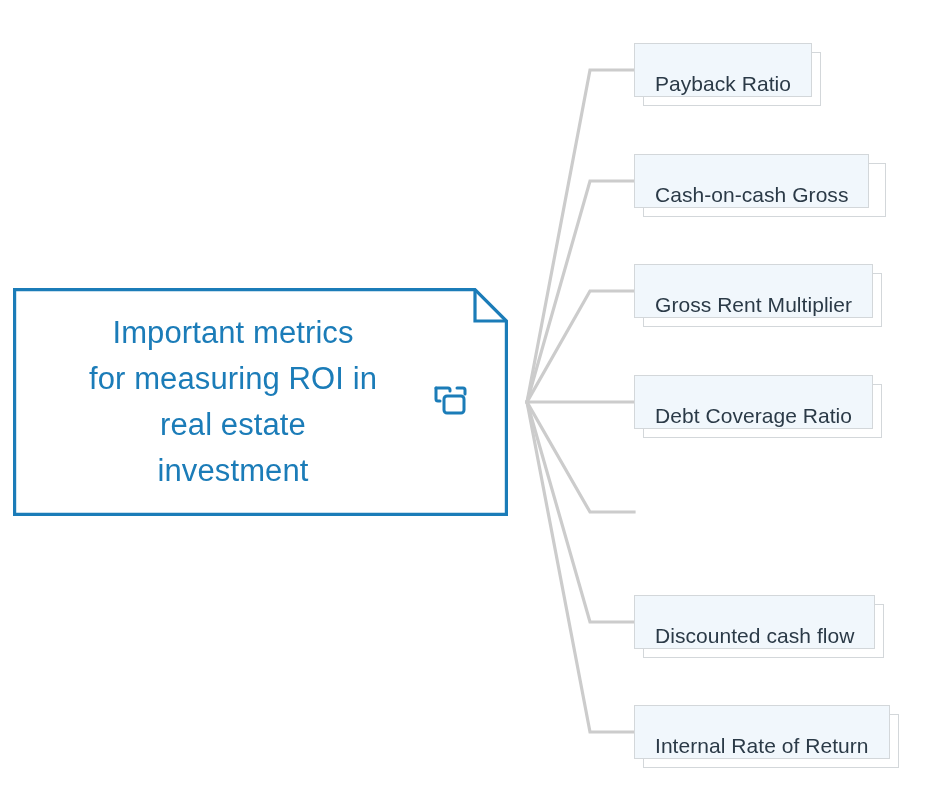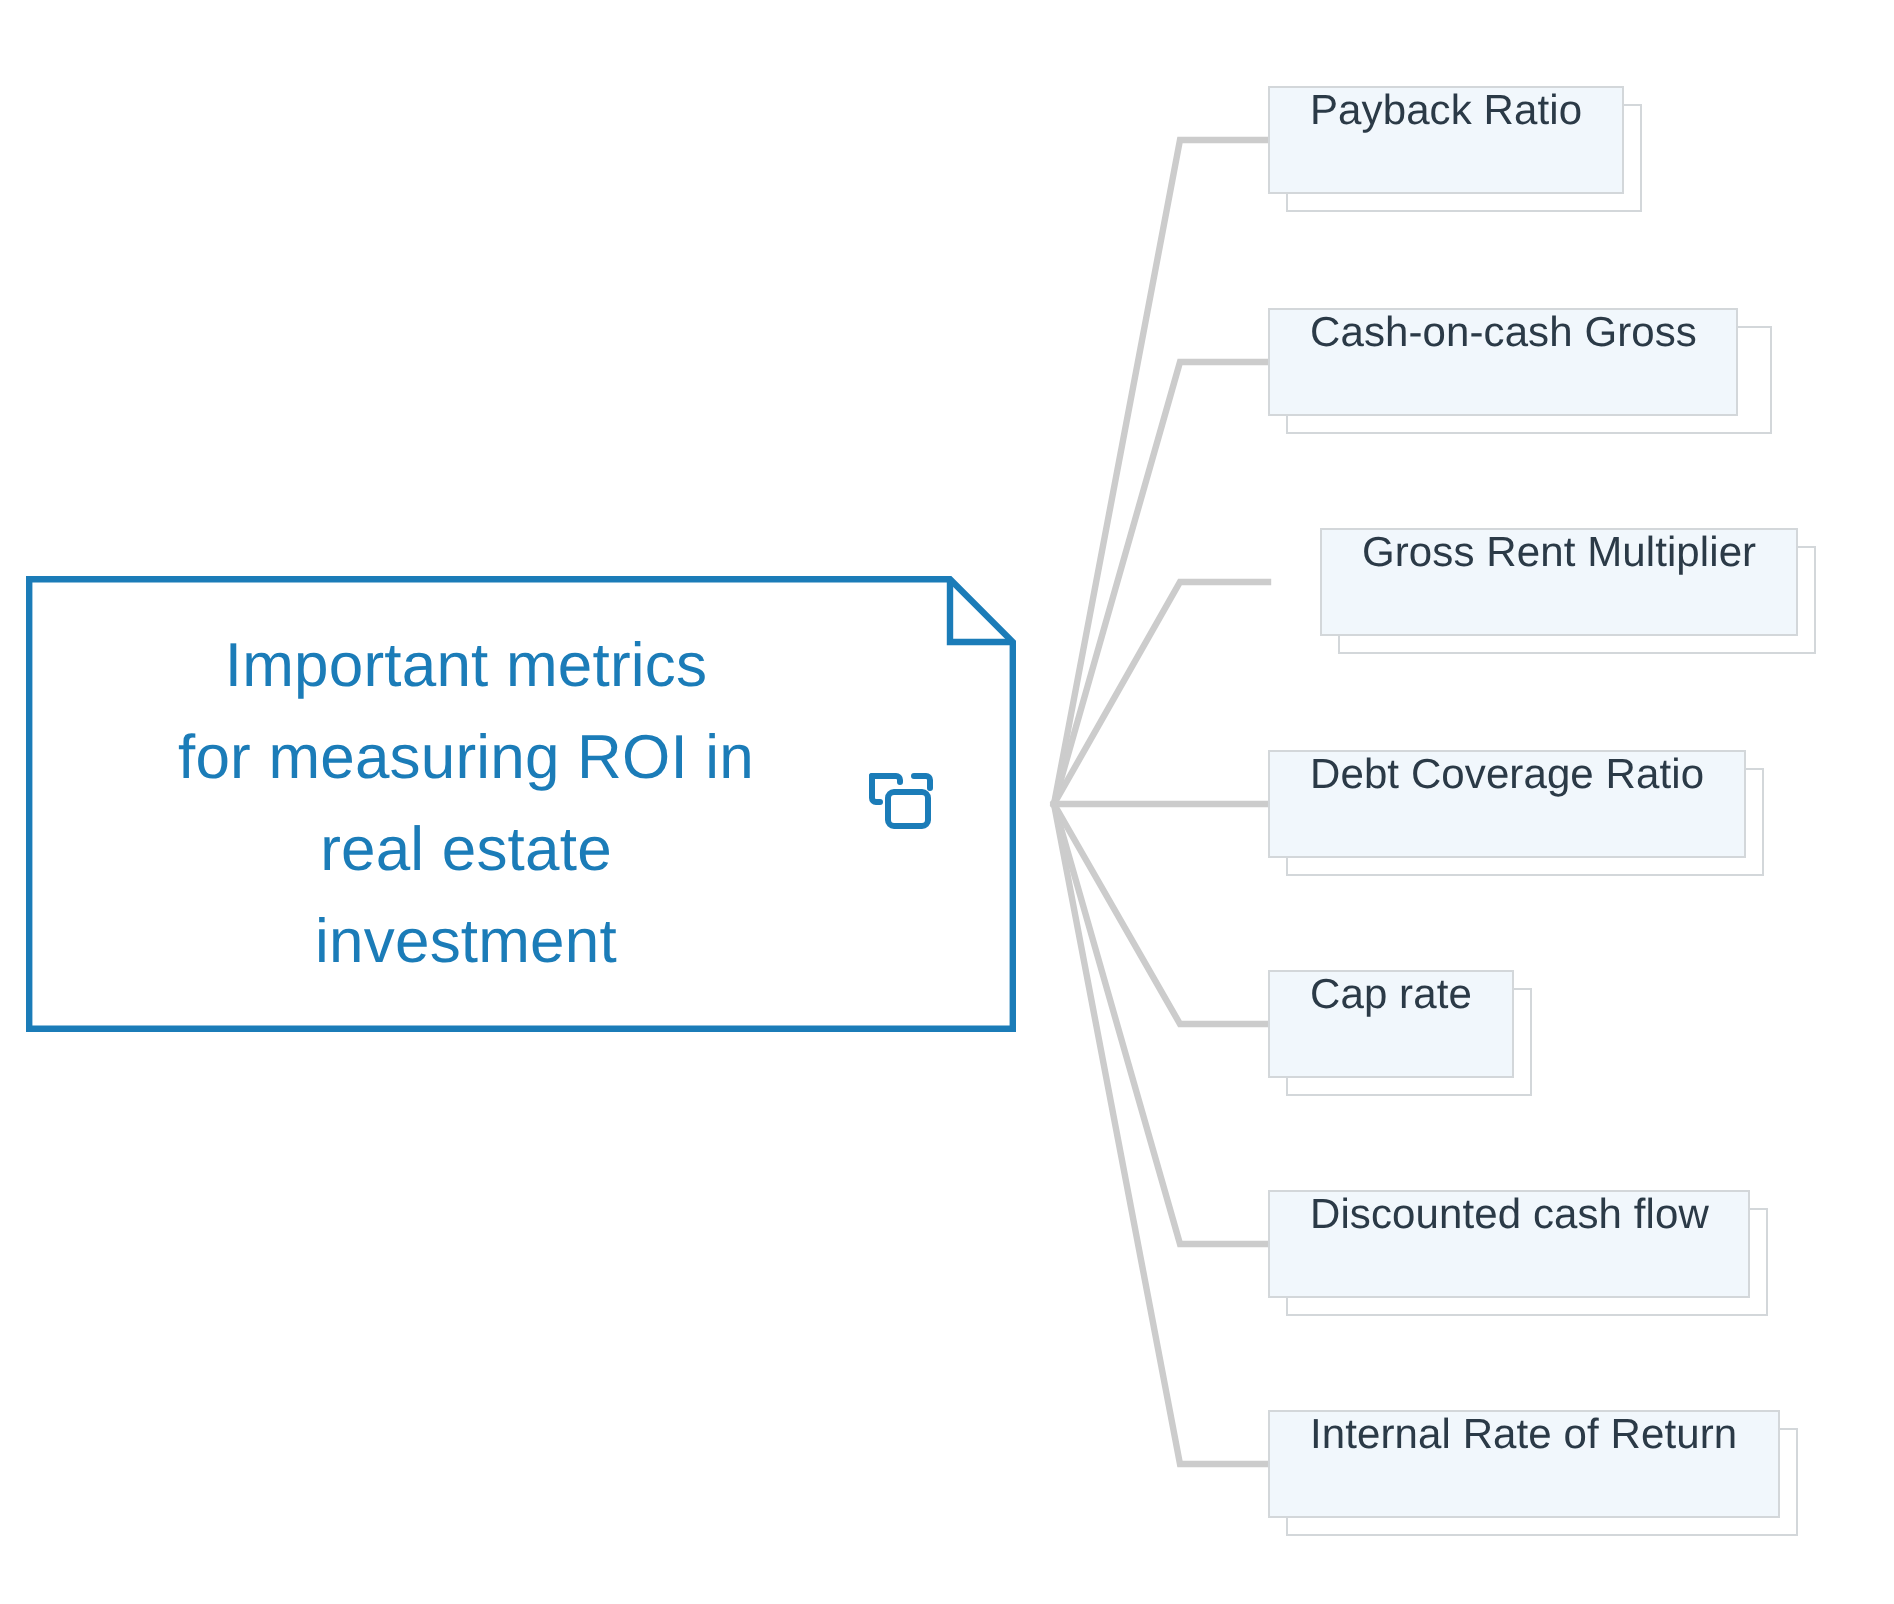--- a/index.html
+++ b/index.html
@@ -95,21 +95,21 @@
   }
   .leaf-node-front {
     position: absolute;
     left: 0;
     top: 0;
     height: 54px;
     background: #f1f7fc;
     border: 1px solid #d3d7da;
     box-sizing: border-box;
     display: flex;
-    align-items: flex-start;
+    align-items: flex-end;
     justify-content: flex-start;
     padding: 0 20px;
     white-space: nowrap;
   }
   .leaf-node-label {
     color: #2b3a47;
     font-size: 21px;
     line-height: 24px;
     font-weight: 400;
     letter-spacing: 0.05px;
@@ -157,40 +157,34 @@
     </div>
   </div>
 
   <div class="leaf-node" style="left: 634px; top: 154px; width: 242.547px;">
     <div class="leaf-node-back" style="width: 242.547px;"></div>
     <div class="leaf-node-front">
       <span class="leaf-node-label">Cash-on-cash Gross</span>
     </div>
   </div>
 
-  <div class="leaf-node" style="left: 660px; top: 264px; width: 282px;">
+  <div class="leaf-node" style="left: 634px; top: 264px; width: 282px;">
     <div class="leaf-node-back" style="width: 239.109px;"></div>
     <div class="leaf-node-front">
       <span class="leaf-node-label">Gross Rent Multiplier</span>
     </div>
   </div>
 
   <div class="leaf-node" style="left: 634px; top: 375px; width: 286px;">
     <div class="leaf-node-back" style="width: 239.062px;"></div>
     <div class="leaf-node-front">
       <span class="leaf-node-label">Debt Coverage Ratio</span>
     </div>
   </div>
 
-  <div class="leaf-node" style="left: 634px; top: 485px; width: 122.953px;">
-    <div class="leaf-node-back" style="width: 122.953px;"></div>
-    <div class="leaf-node-front">
-      <span class="leaf-node-label">Cap rate</span>
-    </div>
-  </div>
 
   <div class="leaf-node" style="left: 634px; top: 705px; width: 255.609px;">
     <div class="leaf-node-back" style="width: 255.609px;"></div>
     <div class="leaf-node-front">
       <span class="leaf-node-label">Internal Rate of Return</span>
     </div>
   </div>
 
   <div class="leaf-node" style="left: 634px; top: 595px; width: 241.438px;">
     <div class="leaf-node-back" style="width: 241.438px;"></div>

